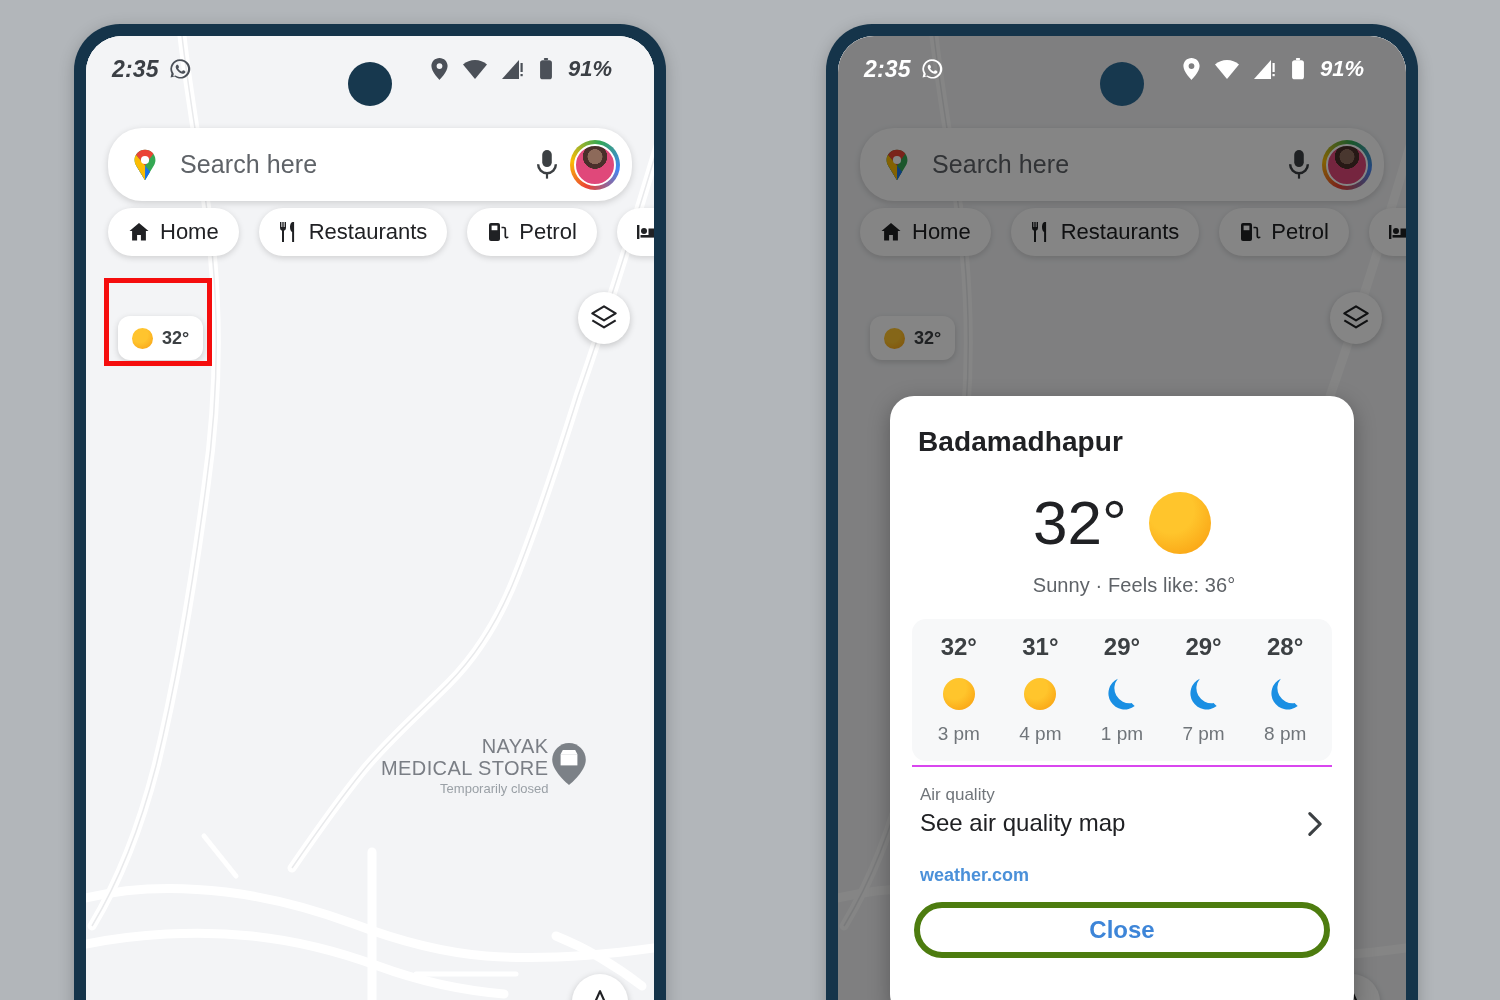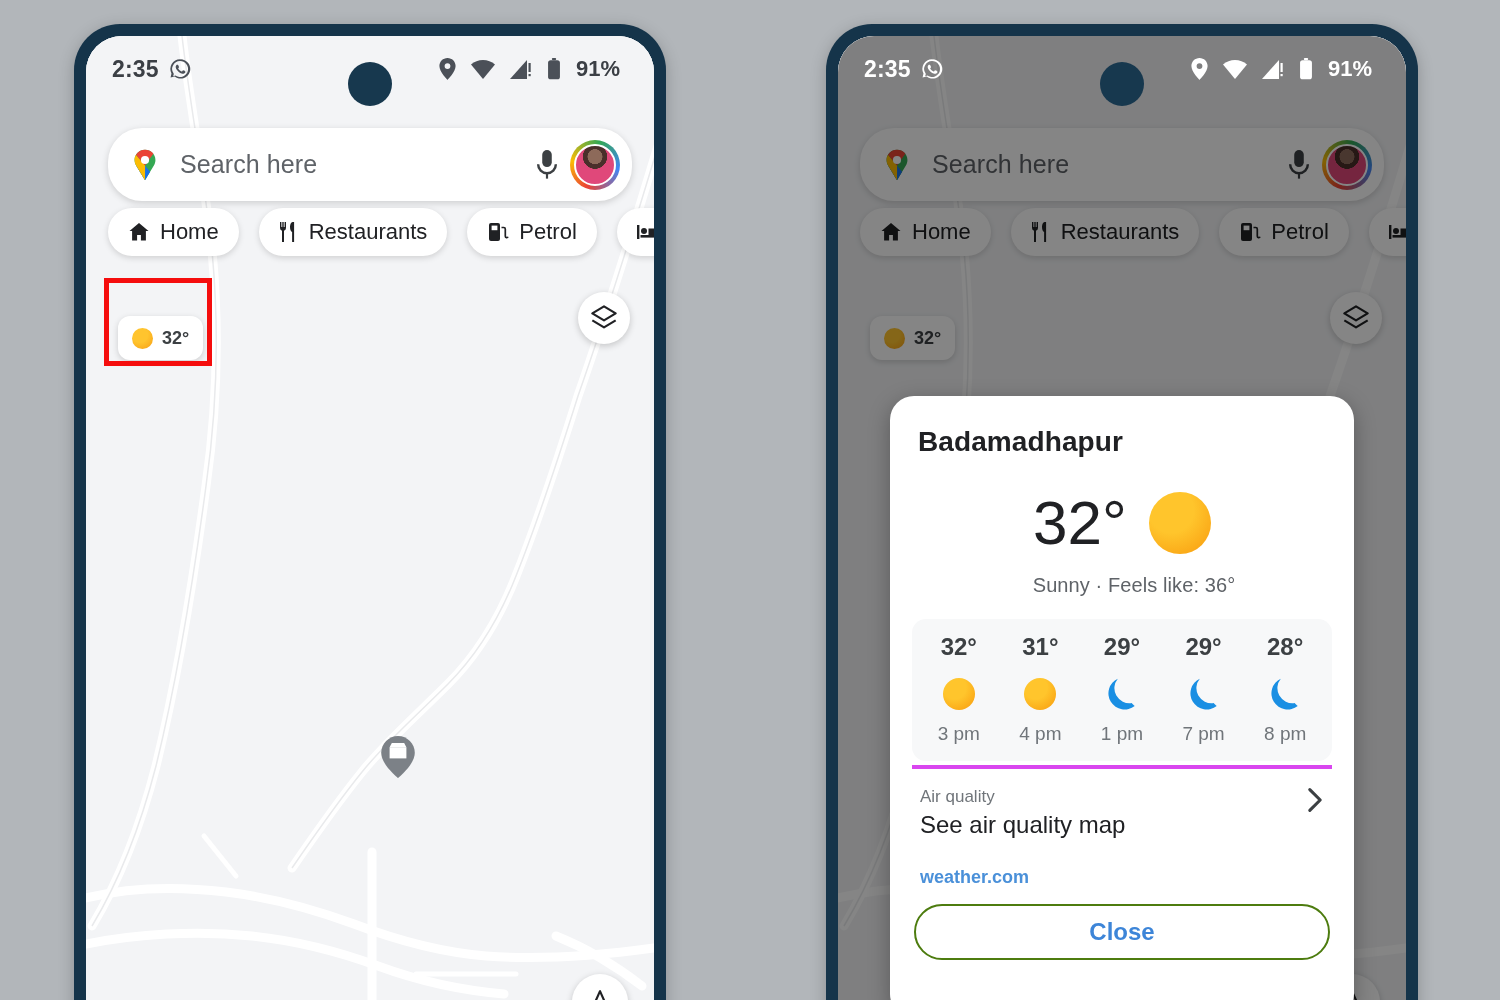--- a/index.html
+++ b/index.html
@@ -34,24 +34,25 @@
 
   #phone-left  { left: 74px;  top: 24px; width: 592px; height: 988px; }
   #phone-right { left: 826px; top: 24px; width: 592px; height: 988px; }
 
   
   .map { position: absolute; inset: 0; background: #f3f4f6; }
   .map svg { position: absolute; inset: 0; width: 100%; height: 100%; display: block; }
 
   
   .statusbar {
-    position: absolute; top: 0; left: 0; right: 8px; height: 66px;
+    position: absolute; top: 0; left: 0; right: 16px; height: 66px;
     display: flex; align-items: center;
     padding: 0 26px;
     z-index: 6;
+    font-style: italic;
   }
   .sb-left { display: flex; align-items: center; gap: 10px; }
   .sb-time { font-size: 23px; font-weight: 700; color: #3b3f45; letter-spacing: .2px; }
   .sb-right { margin-left: auto; display: flex; align-items: center; gap: 15px; }
   .sb-pct { font-size: 22px; font-weight: 700; color: #3b3f45; }
   .notch {
     position: absolute; left: 50%; top: 26px; transform: translateX(-50%);
     width: 44px; height: 44px; border-radius: 50%; background: #17384e;
     z-index: 7;
   }
@@ -184,34 +185,34 @@
   .hour { flex: 1; text-align: center; }
   .hour .ht { font-size: 24px; font-weight: 700; color: #3c4043; }
   .hour .hi { height: 46px; display: flex; align-items: center; justify-content: center; margin-top: 10px; }
   .hour .hl { font-size: 19px; color: #70757a; margin-top: 6px; }
   .sun-m {
     width: 32px; height: 32px; border-radius: 50%;
     background: radial-gradient(circle at 36% 30%, #ffc52c 0 38%, #f89a0d 100%);
   }
   .airq {
     margin: 4px 22px 0 22px;
-    border-top: 4px solid #d946ef;
-    display: flex; align-items: flex-start;
+    border-top: 2px solid #d946ef;
+    display: flex; align-items: flex-end;
     padding: 18px 8px 14px 8px;
   }
   .airq .txt { flex: 1; }
   .airq .lbl { font-size: 17px; color: #70757a; }
   .airq .val { font-size: 24px; color: #202124; margin-top: 4px; }
   .wlink {
     padding: 14px 30px 0 30px;
     font-size: 18px; font-weight: 700; color: #4a90d9;
   }
   .closebtn {
     margin: 16px 24px 0 24px; height: 56px;
-    border: 2px solid #4d7c0f; border-radius: 30px;
+    border: 6px solid #4d7c0f; border-radius: 30px;
     display: flex; align-items: center; justify-content: center;
     font-size: 24px; font-weight: 700; color: #3d85d8;
   }
 </style>
 </head>
 <body>
 
 <div id="stage">
 
   <div class="phone" id="phone-left">
@@ -233,20 +234,25 @@
             <path d="M118 800 L 150 840"></path>
           </g>
           <g fill="none" stroke="#e9eaec" stroke-width="1.5">
             <path d="M96 0 C 104 70, 118 140, 126 215 C 134 300, 130 380, 120 450 C 108 540, 92 640, 70 730 C 52 800, 30 850, 6 890"></path>
             <path d="M572 110 C 548 190, 520 280, 492 360 C 470 430, 450 490, 430 540 C 412 586, 390 620, 362 648 C 330 680, 300 706, 276 736 C 250 768, 228 800, 206 832"></path>
           </g>
         </svg>
       </div>
 
       <div class="poi">
+        <div class="poi-txt">
+          <div class="l1">NAYAK</div>
+          <div class="l1">MEDICAL STORE</div>
+          <div class="l2">Temporarily closed</div>
+        </div>
         <span>
           <svg width="34" height="42" viewBox="0 0 24 30">
             <path d="M12 0C5.4 0 0 5.4 0 12c0 8.5 12 18 12 18s12-9.5 12-18C24 5.4 18.6 0 12 0z" fill="#7c8187"></path>
             <path d="M6 8h12v8H6z" fill="#fff"></path>
             <path d="M6 8l1.6-3h8.8L18 8z" fill="#fff"></path>
           </svg>
         </span>
       </div>
 
       <div class="statusbar">

